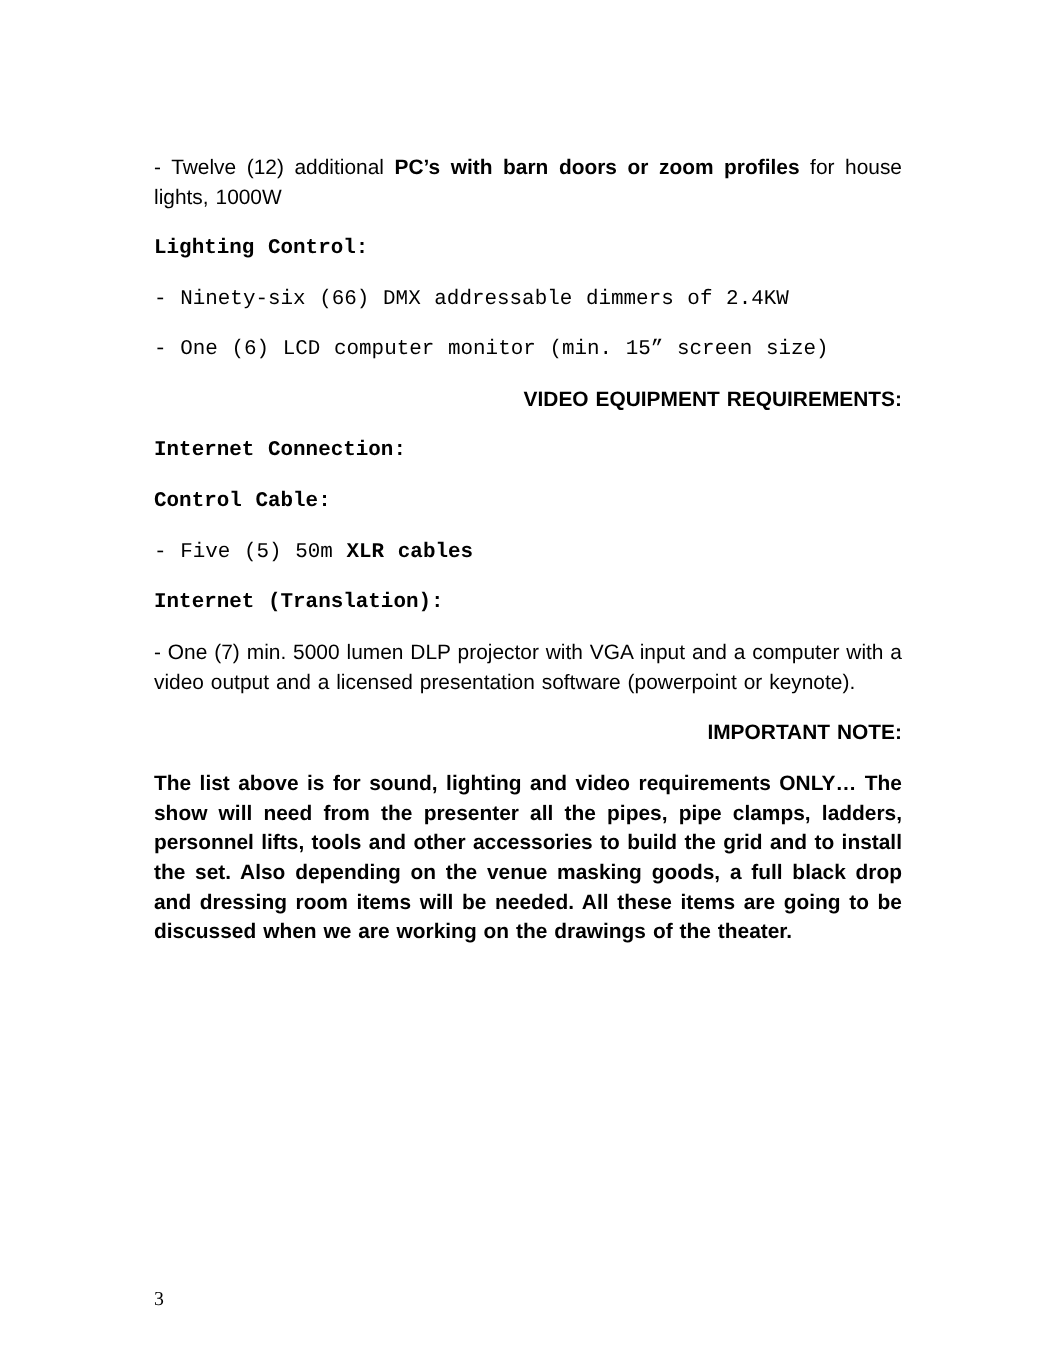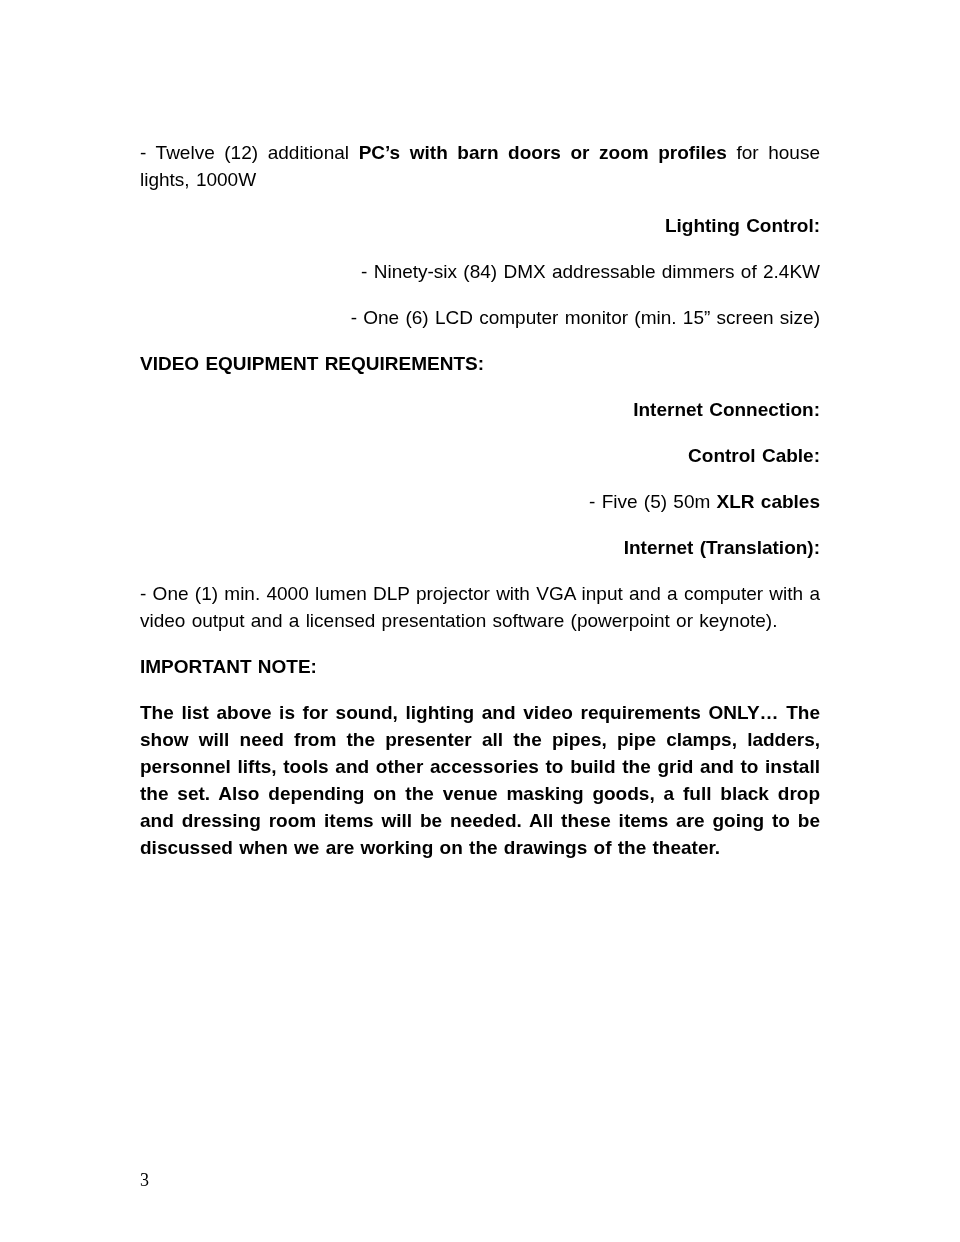--- a/index.html
+++ b/index.html
@@ -26,45 +26,45 @@
     top: 107px;
     width: 680px;
   }
   .block {
     font-size: 19px;
     line-height: 27px;
     margin-bottom: 19px;
     word-spacing: 1px;
   }
   .align-justify { text-align: justify; text-justify: inter-word; }
-  .align-center  { text-align: left; }
-  .align-left    { text-align: right; }
+  .align-center  { text-align: right; }
+  .align-left    { text-align: left; font-family: Liberation Mono, monospace; }
   .seg-bold      { font-weight: bold; }
   .seg-underline { }
   .page-number {
     position: absolute;
     left: 140px;
     top: 1138px;
     font-family: "Liberation Serif", serif;
     font-size: 18px;
     color: #000000;
   }
 </style>
 </head>
 <body>
 
 <div class="page">
   <div class="content" id="doc-content">
       <div class="block paragraph align-justify"><span>- Twelve (12) additional </span><span class="seg-bold">PC’s with barn doors or zoom profiles</span><span> for house lights, 1000W</span></div>
       <div class="block heading align-left"><span class="seg-bold">Lighting Control:</span></div>
-      <div class="block paragraph align-left"><span>- Ninety-six (84) DMX addressable dimmers of 2.4KW</span></div>
+      <div class="block paragraph align-left"><span>- Ninety-six (66) DMX addressable dimmers of 2.4KW</span></div>
       <div class="block paragraph align-left"><span>- One (6) LCD computer monitor (min. 15” screen size)</span></div>
       <div class="block heading align-center"><span class="seg-bold">VIDEO EQUIPMENT REQUIREMENTS:</span></div>
       <div class="block heading align-left"><span class="seg-bold">Internet Connection:</span></div>
       <div class="block heading align-left"><span class="seg-bold">Control Cable:</span></div>
       <div class="block paragraph align-left"><span>- Five (5) 50m </span><span class="seg-bold">XLR cables</span></div>
       <div class="block heading align-left"><span class="seg-bold">Internet (Translation):</span></div>
-      <div class="block paragraph align-justify"><span>- One (1) min. 4000 lumen DLP projector with VGA input and a computer with a video output and a licensed presentation software (powerpoint or keynote).</span></div>
+      <div class="block paragraph align-justify"><span>- One (7) min. 5000 lumen DLP projector with VGA input and a computer with a video output and a licensed presentation software (powerpoint or keynote).</span></div>
       <div class="block heading align-center"><span class="seg-bold seg-underline">IMPORTANT NOTE:</span></div>
       <div class="block paragraph align-justify"><span class="seg-bold">The list above is for sound, lighting and video requirements ONLY… The show will need from the presenter all the pipes, pipe clamps, ladders, personnel lifts, tools and other accessories to build the grid and to install the set. Also depending on the venue masking goods, a full black drop and dressing room items will be needed. All these items are going to be discussed when we are working on the drawings of the theater.</span></div>
     </div>
   <div class="page-number">3</div>
 </div>
 
 </body></html>

